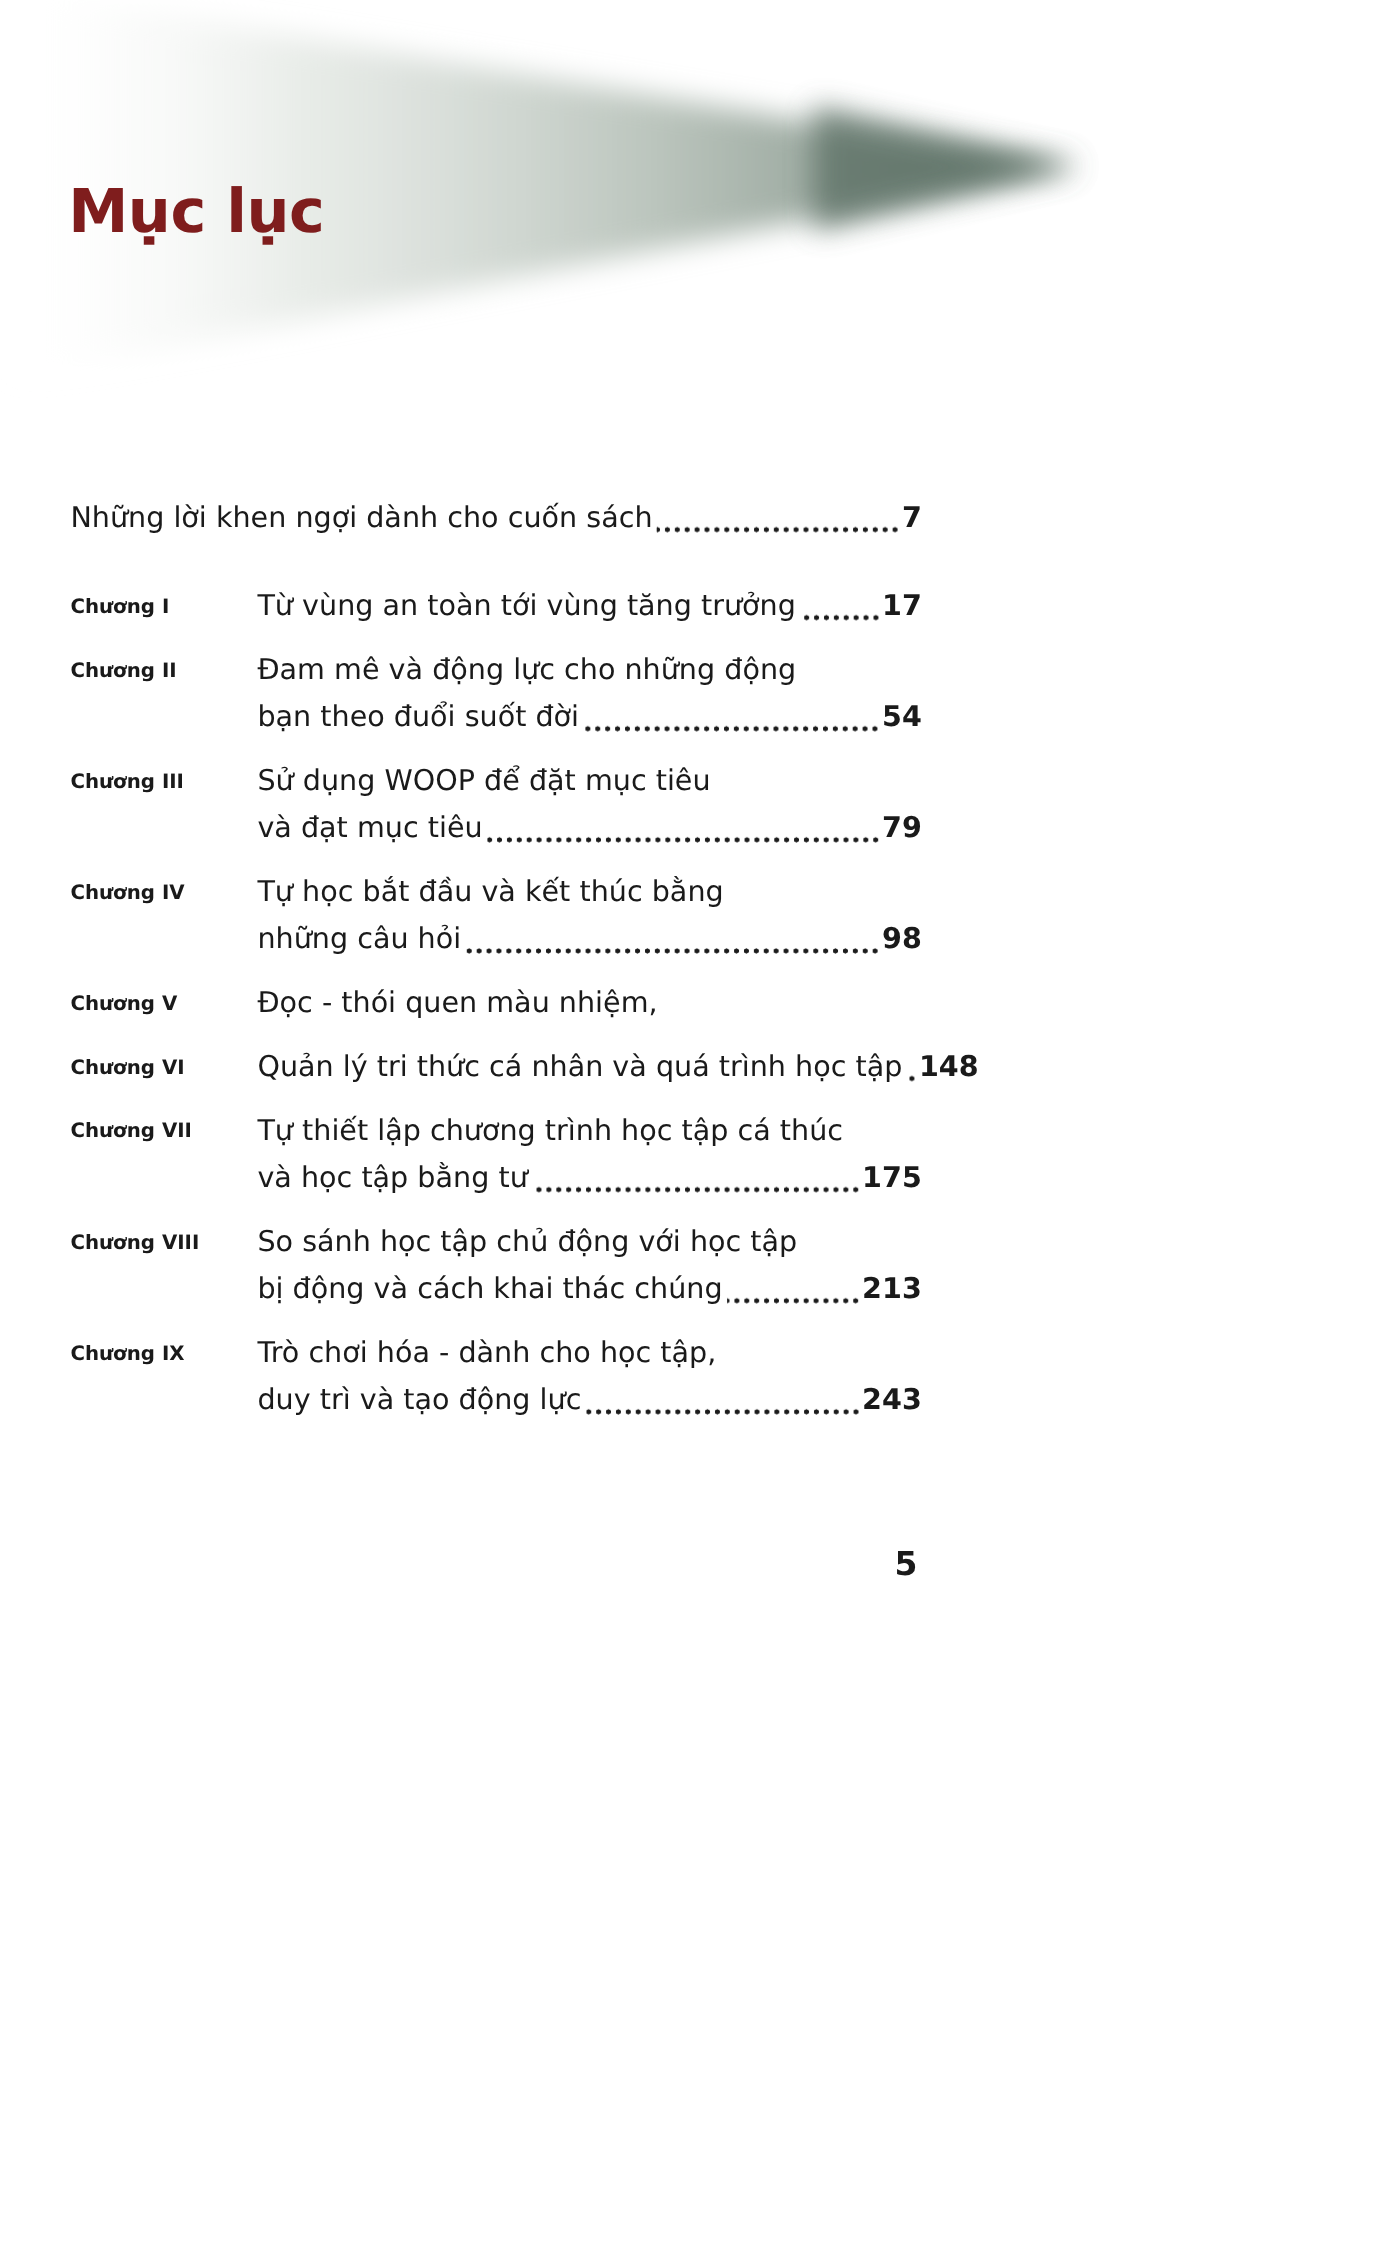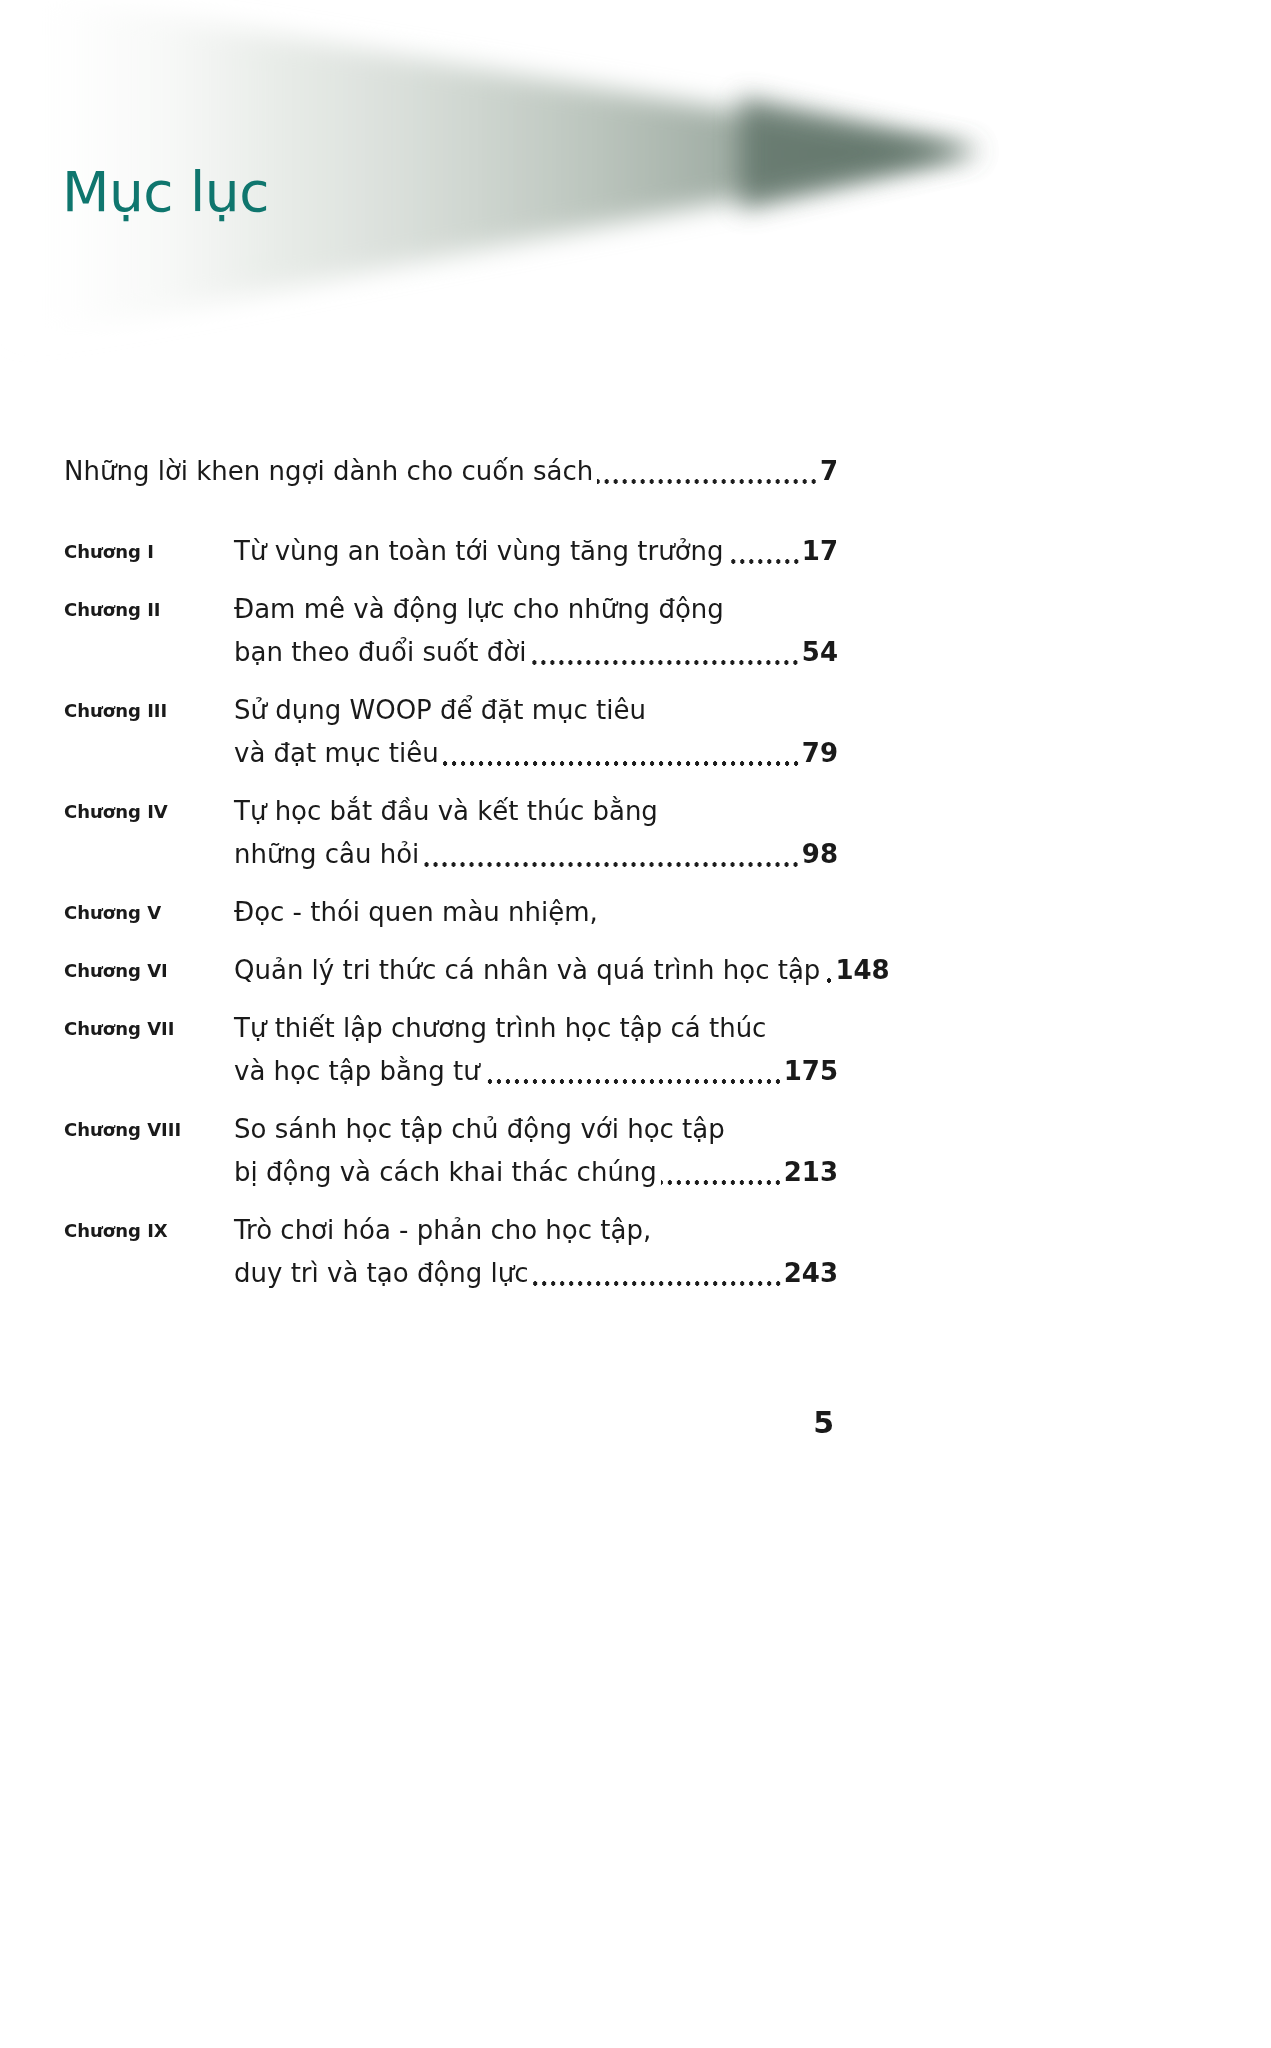--- a/index.html
+++ b/index.html
@@ -23,23 +23,23 @@
     width: 1271px;
     height: 430px;
     pointer-events: none;
   }
   .title {
     position: absolute;
     left: 62px;
     top: 160px;
     margin: 0;
     font-size: 55px;
-    font-weight: 400;
+    font-weight: 700;
     letter-spacing: -0.5px;
-    color: #0f766e;
+    color: #7f1d1d;
   }
   .toc {
     position: absolute;
     left: 64px;
     top: 450px;
     width: 774px;
   }
   .entry {
     display: flex;
     margin-bottom: 15px;
@@ -209,21 +209,21 @@
           <div class="line last">
             <span class="text">bị động và cách khai thác chúng</span>
             <span class="dots"></span>
             <span class="num">213</span>
           </div>
         </div>
   </div>
       <div class="entry">
     <div class="label">Chương IX</div>
     <div class="content">
-          <div class="line"><span class="text">Trò chơi hóa - phản cho học tập,</span></div>
+          <div class="line"><span class="text">Trò chơi hóa - dành cho học tập,</span></div>
           <div class="line last">
             <span class="text">duy trì và tạo động lực</span>
             <span class="dots"></span>
             <span class="num">243</span>
           </div>
         </div>
   </div>
     </div>
 
   <div class="folio">5</div>

